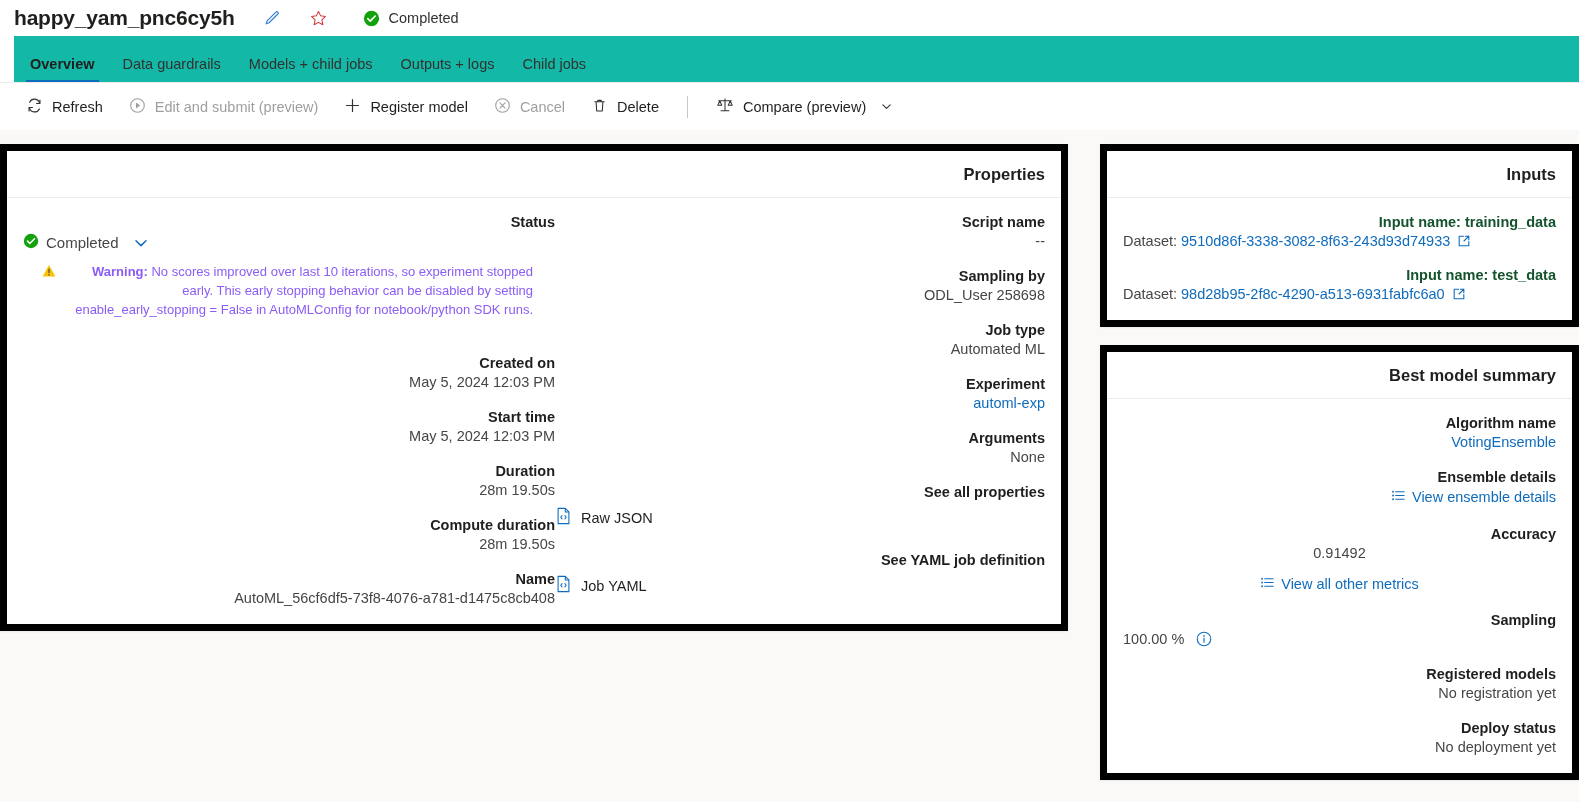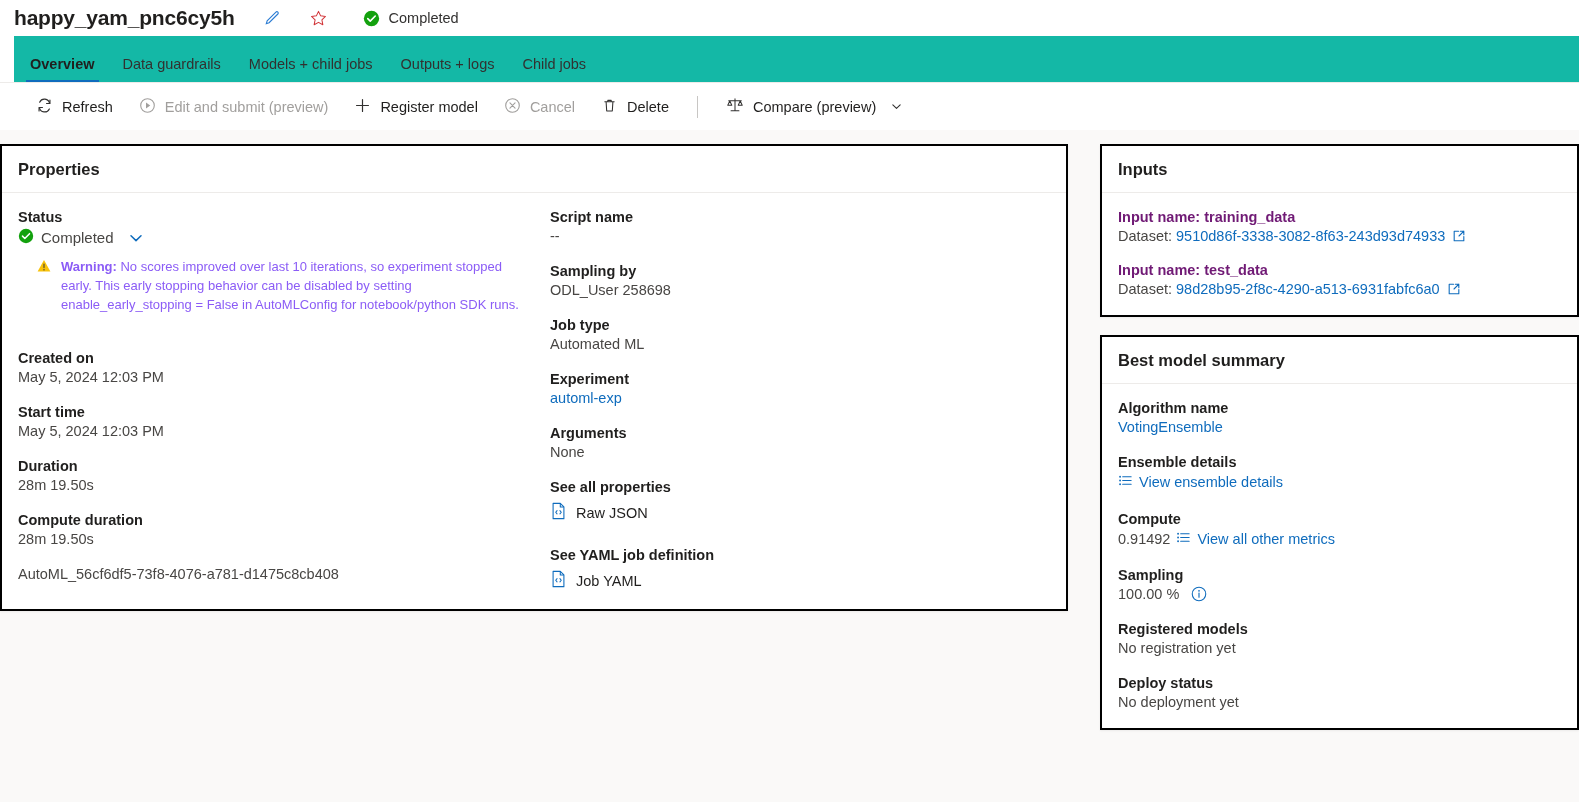--- a/index.html
+++ b/index.html
@@ -74,21 +74,21 @@
     background: #0f6cbd;
   }
 
   
   .command-bar {
     display: flex;
     align-items: center;
     height: 48px;
     background: #ffffff;
     border-top: 1px solid #edebe9;
-    padding-left: 24px;
+    padding-left: 14px;
     gap: 2px;
   }
   .cmd {
     display: flex;
     align-items: center;
     gap: 9px;
     height: 36px;
     padding: 0 12px;
     font-size: 14.5px;
     color: #201f1e;
@@ -110,22 +110,23 @@
     display: flex;
     gap: 32px;
     padding: 14px 0 0 0;
     align-items: flex-start;
   }
   .col-left { width: 1068px; flex: 0 0 1068px; }
   .col-right { width: 479px; flex: 0 0 479px; }
 
   .card {
     background: #ffffff;
-    border: 2px solid #000000;
+    border: 7px solid #000000;
     box-shadow: 0 1px 2px rgba(0,0,0,0.06);
+    text-align: right;
   }
   .card-head {
     padding: 14px 16px 13px 16px;
     border-bottom: 1px solid #edebe9;
   }
   .card-head h2 {
     margin: 0;
     font-size: 16.5px;
     font-weight: 600;
     color: #201f1e;
@@ -196,37 +197,38 @@
     color: #201f1e;
     cursor: pointer;
   }
 
   
   .input-block { margin-bottom: 18px; }
   .input-block:last-child { margin-bottom: 0; }
   .input-name {
     font-size: 14.5px;
     font-weight: 600;
-    color: #701a75;
+    color: #14532d;
     margin-bottom: 3px;
   }
   .dataset-line {
     font-size: 14.5px;
     color: #484644;
     display: flex;
     align-items: center;
     gap: 4px;
     flex-wrap: nowrap;
   }
   .ext-icon { display: inline-flex; margin-left: 3px; cursor: pointer; }
 
   .metric-row {
     display: flex;
     align-items: center;
-    gap: 6px;
+    gap: 14px;
+    flex-direction: column;
   }
   .inline-link {
     display: inline-flex;
     align-items: center;
     gap: 6px;
     color: #0f6cbd;
     font-size: 14.5px;
     cursor: pointer;
   }
   .sampling-row { display: flex; align-items: center; gap: 12px; }
@@ -406,20 +408,21 @@
               <div class="field-value">28m 19.50s</div>
             </div>
 
             <div class="field">
               <div class="field-label">Compute duration</div>
               <div class="field-value">28m 19.50s</div>
             </div>
 
 
             <div class="field">
+              <div class="field-label">Name</div>
               <div class="field-value">AutoML_56cf6df5-73f8-4076-a781-d1475c8cb408</div>
             </div>
           </div>
 
           <div class="props-col-b">
 
             <div class="field">
               <div class="field-label">Script name</div>
               <div class="field-value">--</div>
             </div>
@@ -537,21 +540,21 @@
                   <circle cx="2.2" cy="8" r="1" fill="#0f6cbd"></circle>
                   <circle cx="2.2" cy="12" r="1" fill="#0f6cbd"></circle>
                   <path d="M5 4h9M5 8h9M5 12h9" stroke="#0f6cbd" stroke-width="1.2" stroke-linecap="round"></path>
                 </svg>
             </span>
             <span>View ensemble details</span>
           </div>
         </div>
 
         <div class="field">
-          <div class="field-label">Compute</div>
+          <div class="field-label">Accuracy</div>
           <div class="metric-row">
             <span class="field-value">0.91492</span>
             <span class="inline-link">
               <span>
                 <svg width="15" height="15" viewBox="0 0 16 16">
                     <circle cx="2.2" cy="4" r="1" fill="#0f6cbd"></circle>
                     <circle cx="2.2" cy="8" r="1" fill="#0f6cbd"></circle>
                     <circle cx="2.2" cy="12" r="1" fill="#0f6cbd"></circle>
                     <path d="M5 4h9M5 8h9M5 12h9" stroke="#0f6cbd" stroke-width="1.2" stroke-linecap="round"></path>
                   </svg>

